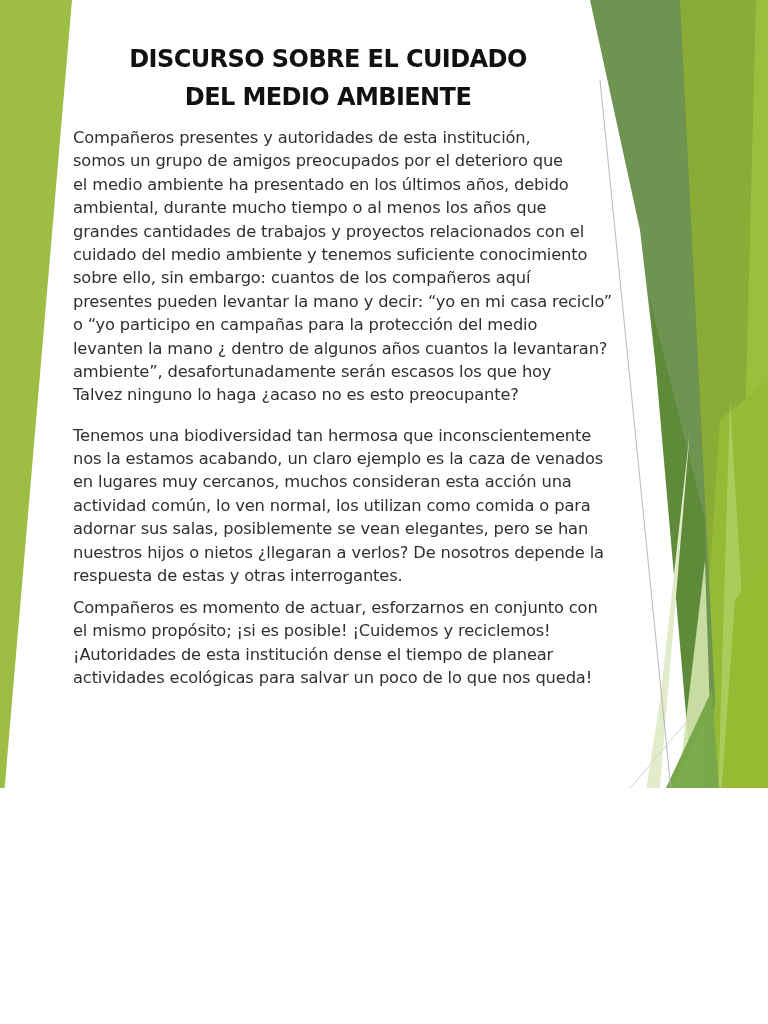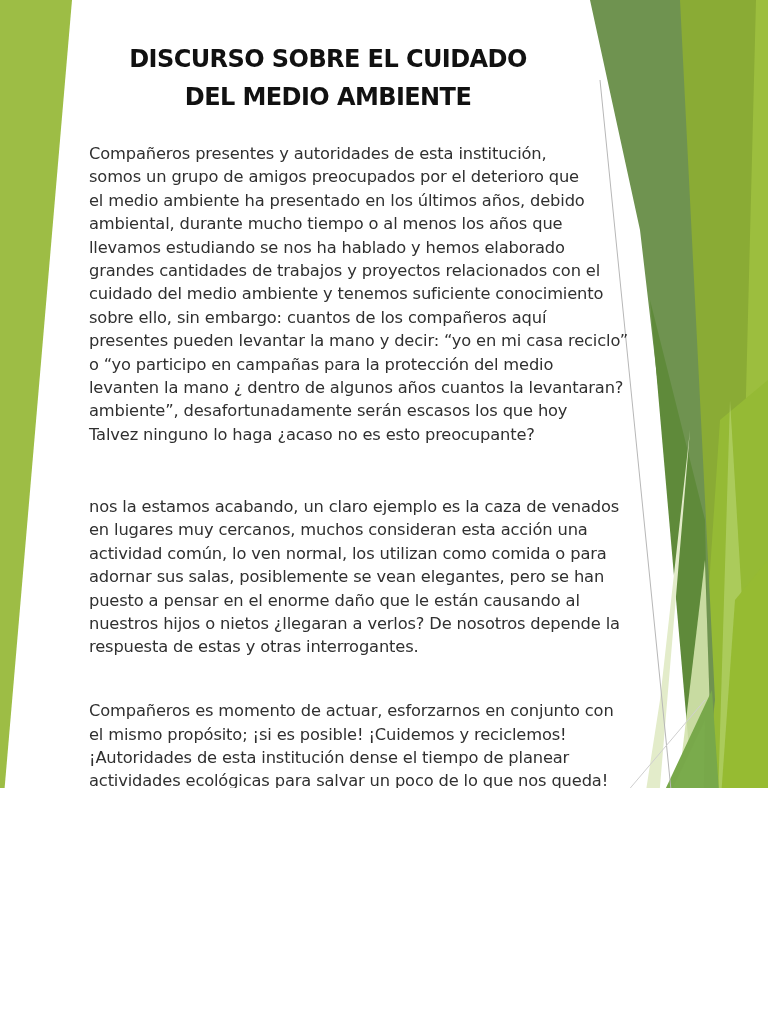--- a/index.html
+++ b/index.html
@@ -45,21 +45,21 @@
     .body {
       position: absolute;
       left: 73px;
       top: 126px;
       z-index: 2;
       font-family: "DejaVu Sans", sans-serif;
       font-size: 16.3px;
       color: #303030;
       letter-spacing: -0.15px;
     }
-    .para { margin: 16px; }
+    .para { margin: 0; }
     .para .ln {
       display: block;
       height: 23.4px;
       line-height: 23.4px;
       white-space: nowrap;
       transform-origin: 0 50%;
     }
     .gap { height: 8.5px; }
     .closing {
       position: absolute;
@@ -110,38 +110,37 @@
     <span class="line">DISCURSO SOBRE EL CUIDADO</span>
     <span class="line">DEL MEDIO AMBIENTE</span>
   </div>
 
   <div class="body">
     <div class="para">
       <span class="ln">Compañeros presentes y autoridades de esta institución,</span>
       <span class="ln">somos un grupo de amigos preocupados por el deterioro que</span>
       <span class="ln">el medio ambiente ha presentado en los últimos años, debido</span>
       <span class="ln">ambiental, durante mucho tiempo o al menos los años que</span>
-      <span class="ln">llevamos estudiando se nos ha hablado y hemos elaborado</span>
       <span class="ln">grandes cantidades de trabajos y proyectos relacionados con el</span>
       <span class="ln">cuidado del medio ambiente y tenemos suficiente conocimiento</span>
       <span class="ln">sobre ello, sin embargo: cuantos de los compañeros aquí</span>
       <span class="ln">presentes pueden levantar la mano y decir: “yo en mi casa reciclo”</span>
       <span class="ln">o “yo participo en campañas para la protección del medio</span>
       <span class="ln">levanten la mano ¿ dentro de algunos años cuantos la levantaran?</span>
       <span class="ln">ambiente”, desafortunadamente serán escasos los que hoy</span>
       <span class="ln">Talvez ninguno lo haga ¿acaso no es esto preocupante?</span>
     </div>
     <div class="gap"></div>
     <div class="gap"></div>
     <div class="para">
+      <span class="ln">Tenemos una biodiversidad tan hermosa que inconscientemente</span>
       <span class="ln">nos la estamos acabando, un claro ejemplo es la caza de venados</span>
       <span class="ln">en lugares muy cercanos, muchos consideran esta acción una</span>
       <span class="ln">actividad común, lo ven normal, los utilizan como comida o para</span>
       <span class="ln">adornar sus salas, posiblemente se vean elegantes, pero se han</span>
-      <span class="ln">puesto a pensar en el enorme daño que le están causando al</span>
       <span class="ln">nuestros hijos o nietos ¿llegaran a verlos? De nosotros depende la</span>
       <span class="ln">respuesta de estas y otras interrogantes.</span>
     </div>
     <div class="gap"></div>
     <div class="para">
       <span class="ln">Compañeros es momento de actuar, esforzarnos en conjunto con</span>
       <span class="ln">el mismo propósito; ¡si es posible! ¡Cuidemos y reciclemos!</span>
       <span class="ln">¡Autoridades de esta institución dense el tiempo de planear</span>
       <span class="ln">actividades ecológicas para salvar un poco de lo que nos queda!</span>
     </div>

